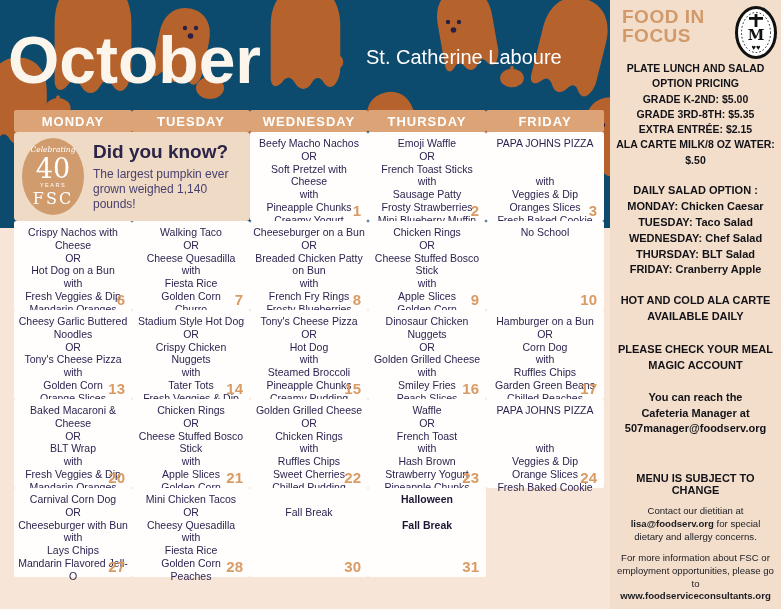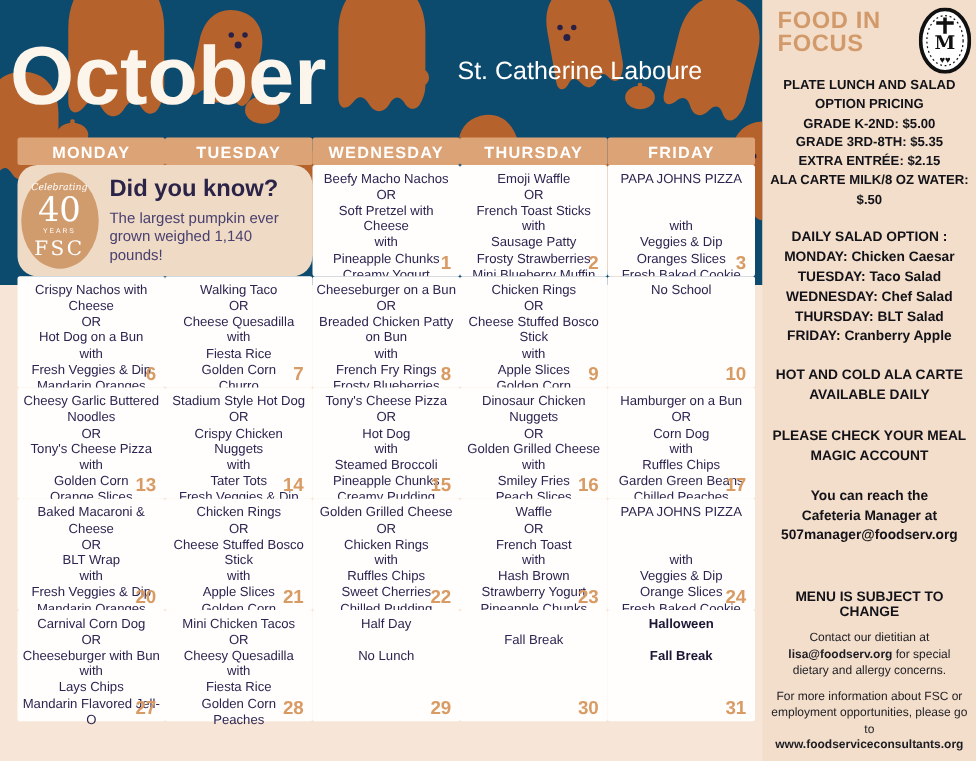--- a/index.html
+++ b/index.html
@@ -20,22 +20,22 @@
   .day-header { background:#dca376; color:#ffffff; font-weight:700; font-size:13px;
                 letter-spacing:1px; display:flex; align-items:center; justify-content:center;
                 border-radius:2px; }
   .cell { background:#fffefc; border-radius:2px; position:relative;
           padding:5px 3px 14px; text-align:center; }
   .cell-text { font-size:10.5px; line-height:1.22; color:#2c2450; white-space:pre-line; }
   .cell-text.bold { font-weight:700; color:#1d1736; }
   .date-num { position:absolute; right:7px; bottom:2px; font-size:15px; font-weight:700; color:#d99b64; }
 
   
-  .dyk { grid-column:1 / 3; background:#eedac5; border-radius:16px; display:flex;
-         align-items:center; gap:9px; padding:6px 8px;justify-content:center; }
+  .dyk { grid-column:1 / 3; background:#eedac5; border-radius:4px; display:flex;
+         align-items:center; gap:9px; padding:6px 8px; }
   .fsc-oval { flex:none; width:62px; height:77px; border-radius:50%; background:#d09c6e;
               color:#ffffff; display:flex; flex-direction:column; align-items:center;
               justify-content:center; line-height:1; text-align:center; }
   .fsc-celebrating { font-family:"DejaVu Serif", serif; font-style:italic; font-size:7.5px; }
   .fsc-40 { font-family:"DejaVu Serif", serif; font-size:27px; margin-top:1px; }
   .fsc-years { font-size:5.5px; letter-spacing:1.5px; margin-top:1px; }
   .fsc-org { font-family:"DejaVu Serif", serif; font-size:16px; letter-spacing:2px; margin-top:3px; }
   .dyk-text { text-align:left; }
   .dyk-title { font-size:19px; font-weight:700; color:#2b2348; margin-bottom:4px; }
   .dyk-body { font-size:12px; color:#4a4070; line-height:1.25; width:160px; }
@@ -312,26 +312,20 @@
         <div class="cell-text">Mini Chicken Tacos
 OR
 Cheesy Quesadilla
 with
 Fiesta Rice
 Golden Corn
 Peaches</div>
         <span class="date-num">28</span>
       </div>
     <div class="cell">
-        <div class="cell-text">Half Day
-
-No Lunch</div>
-        <span class="date-num">29</span>
-      </div>
-    <div class="cell">
         <div class="cell-text">
 Fall Break</div>
         <span class="date-num">30</span>
       </div>
     <div class="cell">
         <div class="cell-text bold">Halloween
 
 Fall Break</div>
         <span class="date-num">31</span>
       </div>

